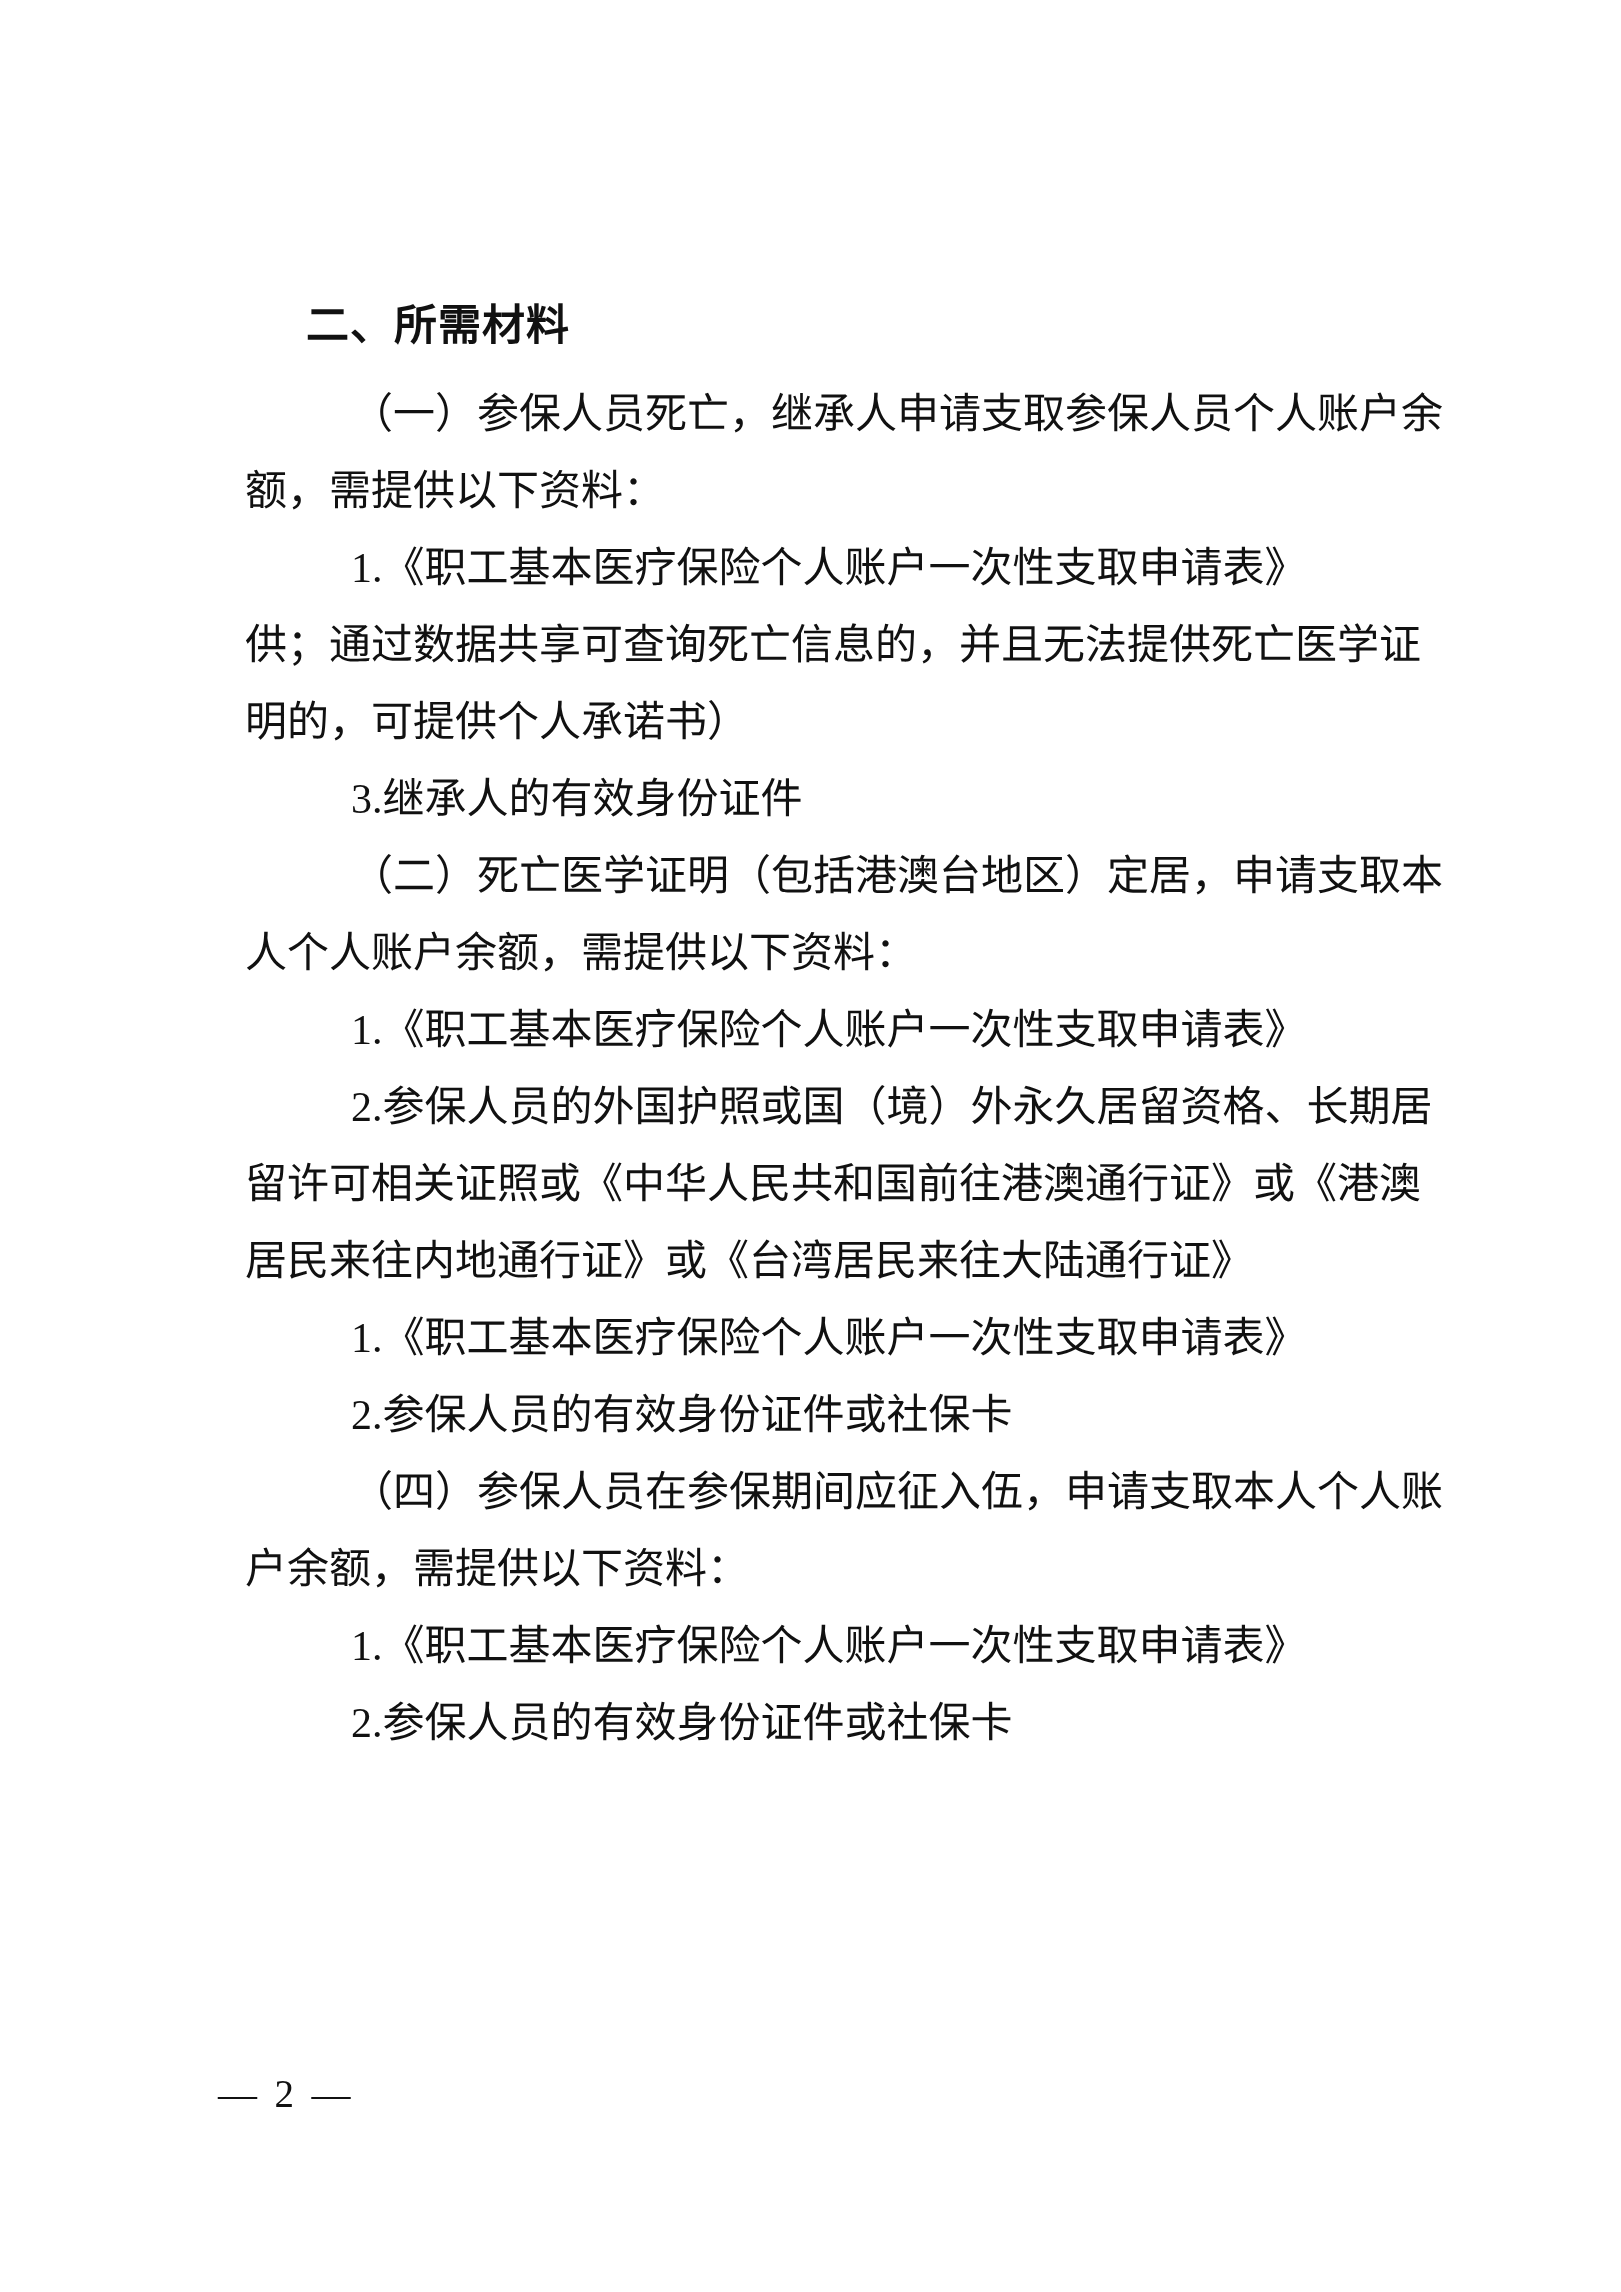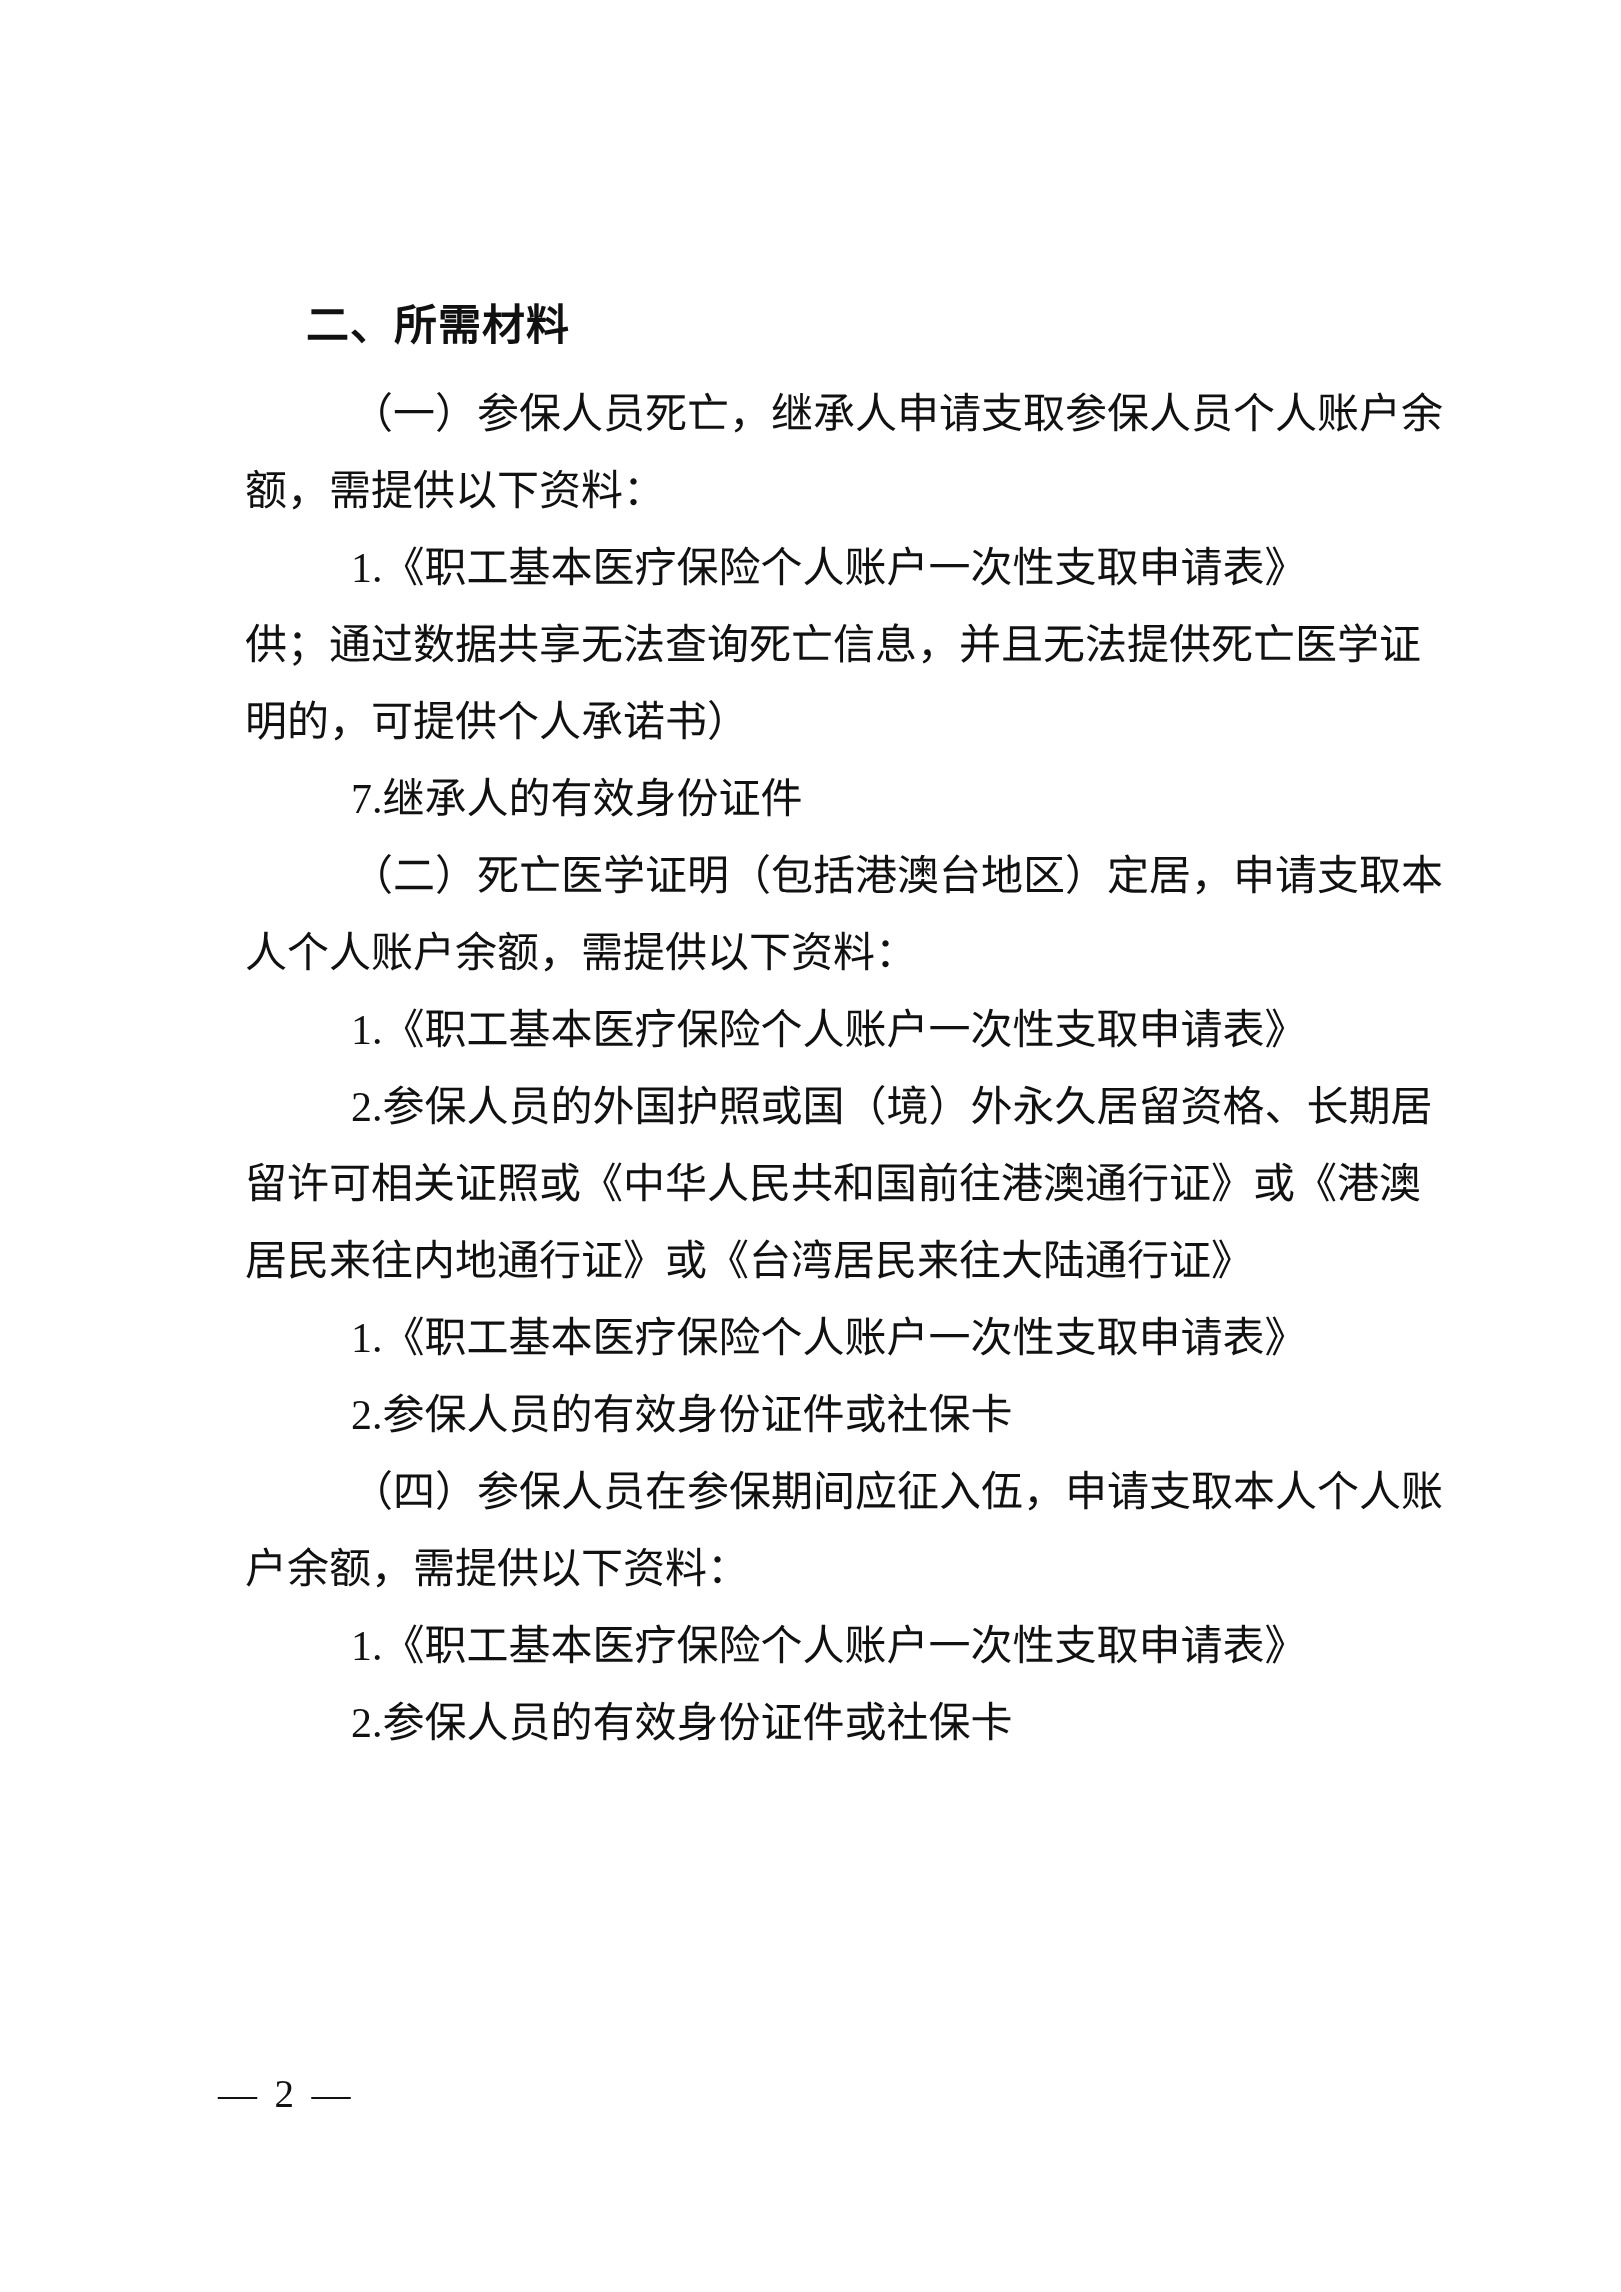--- a/index.html
+++ b/index.html
@@ -61,23 +61,23 @@
 <body>
 
 <div class="page">
 
   <h2 class="heading">二、所需材料</h2>
 
   <div class="body-block">
     <div class="line indent">（一）参保人员死亡，继承人申请支取参保人员个人账户余</div>
     <div class="line">额，需提供以下资料：</div>
     <div class="line indent">1.《职工基本医疗保险个人账户一次性支取申请表》</div>
-    <div class="line">供；通过数据共享无法查询死亡信息，并且无法提供死亡医学证</div>
+    <div class="line">供；通过数据共享可查询死亡信息的，并且无法提供死亡医学证</div>
     <div class="line">明的，可提供个人承诺书）</div>
-    <div class="line indent">7.继承人的有效身份证件</div>
+    <div class="line indent">3.继承人的有效身份证件</div>
     <div class="line indent">（二）死亡医学证明（包括港澳台地区）定居，申请支取本</div>
     <div class="line">人个人账户余额，需提供以下资料：</div>
     <div class="line indent">1.《职工基本医疗保险个人账户一次性支取申请表》</div>
     <div class="line indent">2.参保人员的外国护照或国（境）外永久居留资格、长期居</div>
     <div class="line">留许可相关证照或《中华人民共和国前往港澳通行证》或《港澳</div>
     <div class="line">居民来往内地通行证》或《台湾居民来往大陆通行证》</div>
     <div class="line indent">1.《职工基本医疗保险个人账户一次性支取申请表》</div>
     <div class="line indent">2.参保人员的有效身份证件或社保卡</div>
     <div class="line indent">（四）参保人员在参保期间应征入伍，申请支取本人个人账</div>
     <div class="line">户余额，需提供以下资料：</div>

